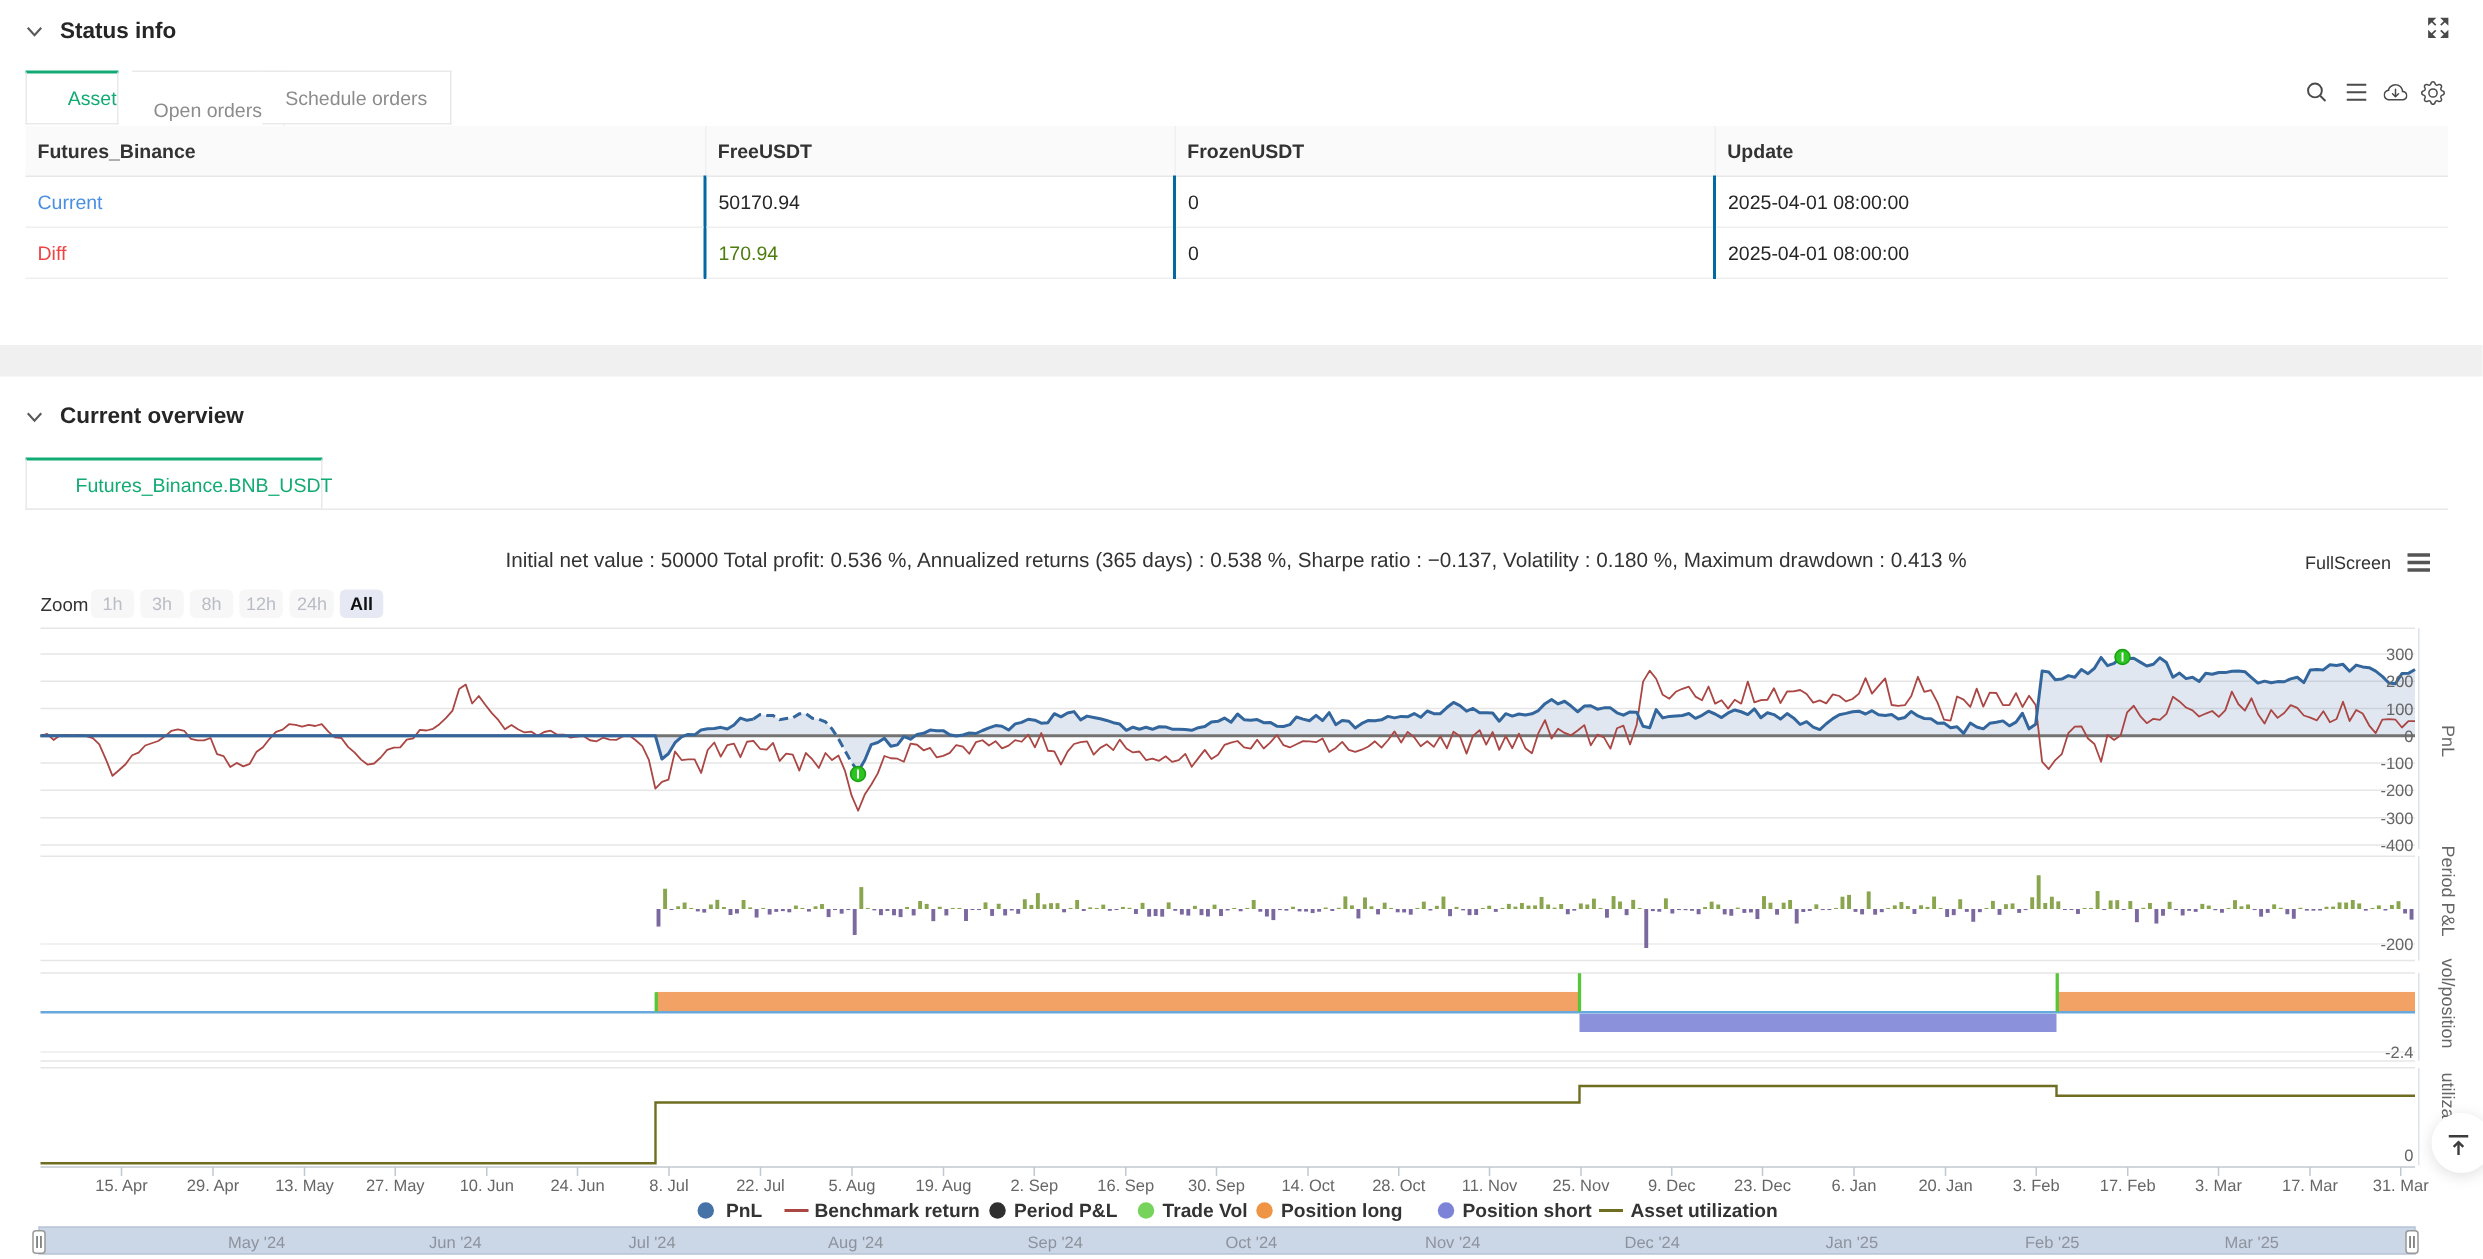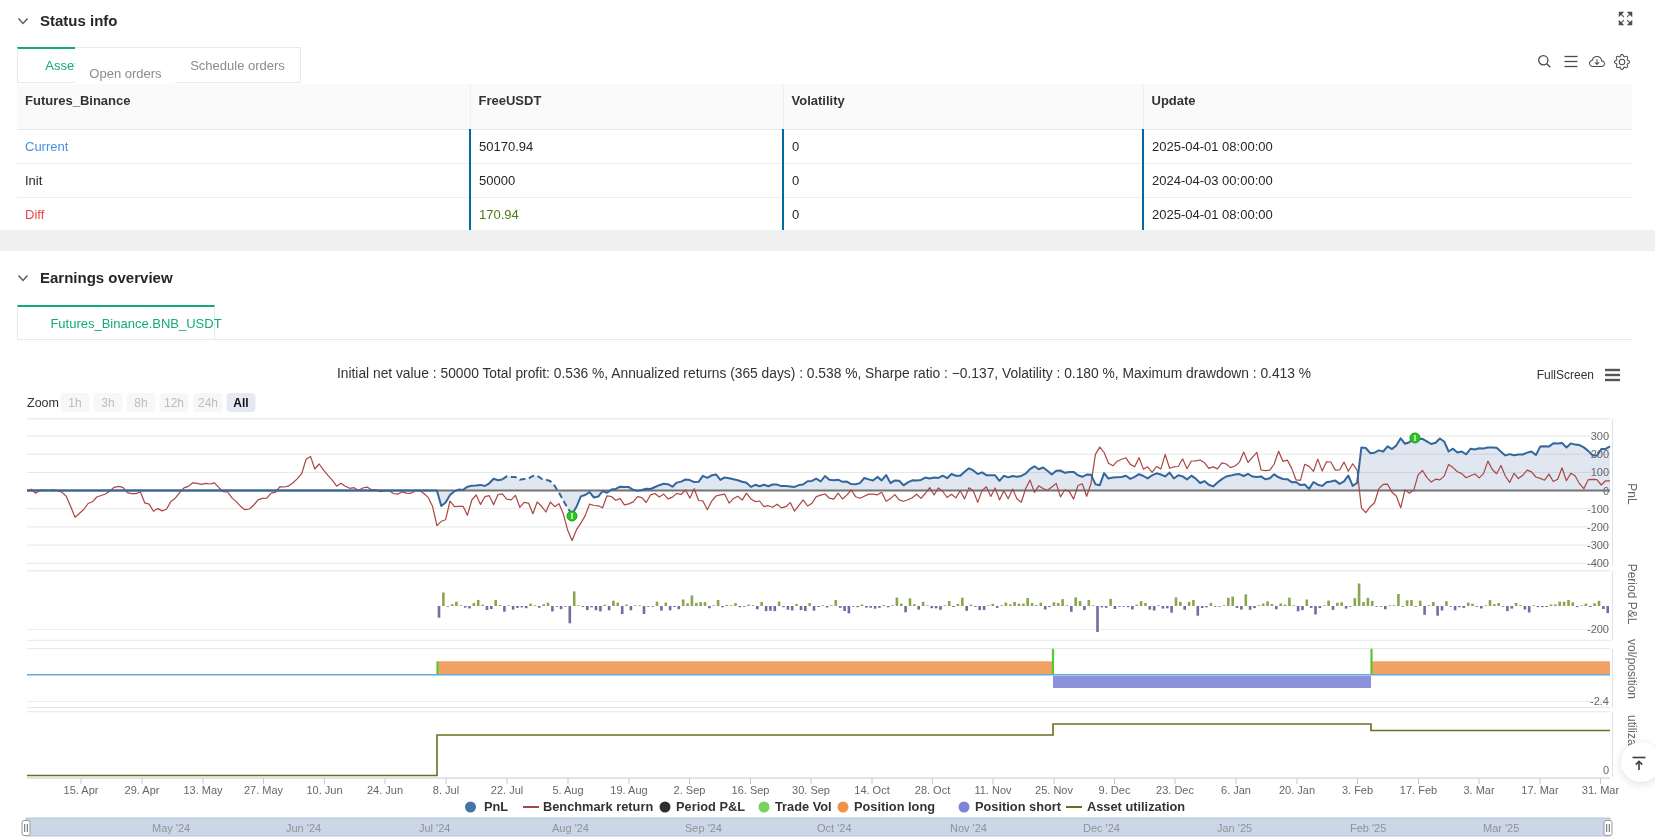--- a/index.html
+++ b/index.html
@@ -4,21 +4,21 @@
 html,body{margin:0;padding:0;background:#fff;width:1655px;height:839px;overflow:hidden;
 font-family:"Liberation Sans",sans-serif;-webkit-font-smoothing:antialiased;}
 .abs{position:absolute;}
 .sect{font-size:15px;font-weight:700;color:#262626;}
 .tab{position:absolute;box-sizing:border-box;border:1px solid #e9e9e9;font-size:13px;
 display:flex;align-items:center;justify-content:center;background:#fff;}
 .tabon{border-top:2px solid #12ab74;color:#12ab74;}
 .taboff{color:#8c8c8c;border-left:none;}
 table.t{position:absolute;left:17px;top:84px;width:1615px;border-collapse:collapse;font-size:13px;color:#262626;table-layout:fixed;}
 table.t th{background:#fafafa;text-align:left;font-weight:700;color:#333;height:33px;
-border-bottom:1px solid #e8e8e8;border-right:1px solid #f0f0f0;padding:0 0 12px 8px;}
+border-bottom:1px solid #e8e8e8;border-right:1px solid #f0f0f0;padding:0 0 0 8px;}
 table.t td{height:33px;border-bottom:1px solid #efefef;border-right:2px solid #0369a1;padding:0 0 0 8px;}
 .ax{font-size:11px;fill:#666666;}
 .nav{font-size:11px;fill:#8d939e;}
 .ttl{font-size:12px;fill:#666666;}
 .lg{font-size:12.8px;font-weight:700;fill:#333333;}
 </style></head>
 <body>
 
 <svg class="abs" style="left:16px;top:14px" width="14" height="14" viewBox="0 0 14 14">
  <polyline points="2.5,4.5 7,9.5 11.5,4.5" fill="none" stroke="#595959" stroke-width="1.4"></polyline>
@@ -29,21 +29,21 @@
     <line x1="12.8" y1="2.2" x2="9.2" y2="5.8"></line>
  <line x1="2.2" y1="12.8" x2="5.8" y2="9.2"></line>
     <line x1="12.8" y1="12.8" x2="9.2" y2="9.2"></line>
  <path d="M1.3 1.3h3.6l-3.6 3.6z"></path>
     <path d="M13.7 1.3h-3.6l3.6 3.6z"></path>
  <path d="M1.3 13.7h3.6l-3.6-3.6z"></path>
     <path d="M13.7 13.7h-3.6l3.6-3.6z"></path>
   </svg>
 
 <div class="tab tabon" style="left:17px;top:47px;width:62px;height:36px;padding-left:27px;">Asset</div>
-<div class="tab taboff" style="left:75px;top:47px;width:102px;height:52px;">Open orders</div>
+<div class="tab taboff" style="left:88px;top:47px;width:102px;height:52px;">Open orders</div>
 <div class="tab taboff" style="left:175px;top:47px;width:126px;height:36px;">Schedule orders</div>
 
 <svg class="abs" style="left:1537px;top:54px" width="15" height="15" viewBox="0 0 15 15" fill="none" stroke="#4a4a4a" stroke-width="1.3">
  <circle cx="6.3" cy="6.3" r="4.6"></circle>
     <line x1="9.8" y1="9.8" x2="13.3" y2="13.3"></line>
   </svg>
 <svg class="abs" style="left:1564px;top:55px" width="14" height="13" viewBox="0 0 14 13" stroke="#4a4a4a" stroke-width="1.3">
  <line x1="0.5" y1="1.5" x2="13.5" y2="1.5"></line>
     <line x1="0.5" y1="6.5" x2="13.5" y2="6.5"></line>
     <line x1="0.5" y1="11.5" x2="13.5" y2="11.5"></line>
@@ -61,50 +61,44 @@
 <colgroup>
       <col style="width:453px">
       <col style="width:313px">
       <col style="width:360px">
       <col>
     </colgroup>
 <tbody>
       <tr>
         <th>Futures_Binance</th>
         <th>FreeUSDT</th>
-        <th>Volatility</th>
+        <th>FrozenUSDT</th>
         <th style="border-right:none">Update</th>
       </tr>
 <tr>
         <td style="color:#4a90e2">Current</td>
         <td>50170.94</td>
         <td>0</td>
         <td style="border-right:none">2025-04-01 08:00:00</td>
       </tr>
 <tr>
-        <td>Init</td>
-        <td>50000</td>
-        <td>0</td>
-        <td style="border-right:none">2024-04-03 00:00:00</td>
-      </tr>
-<tr>
         <td style="color:#ef4444">Diff</td>
         <td style="color:#4d7c0f">170.94</td>
         <td>0</td>
         <td style="border-right:none">2025-04-01 08:00:00</td>
       </tr>
 </tbody>
   </table>
 
 <div class="abs" style="left:0;top:230px;width:1655px;height:21px;background:#f0f0f0;"></div>
 
 <svg class="abs" style="left:16px;top:271px" width="14" height="14" viewBox="0 0 14 14">
  <polyline points="2.5,4.5 7,9.5 11.5,4.5" fill="none" stroke="#595959" stroke-width="1.4"></polyline>
   </svg>
-<div class="abs sect" style="left:40px;top:269px;">Earnings overview</div>
+<div class="abs sect" style="left:40px;top:269px;">Current overview</div>
 <div class="tab tabon" style="left:17px;top:305px;width:198px;height:35px;padding-left:40px;">Futures_Binance.BNB_USDT</div>
 <div class="abs" style="left:17px;top:339px;width:1615px;height:1px;background:#e9e9e9;"></div>
 
 <svg class="abs" style="left:0;top:345px" width="1655" height="494" viewBox="0 345 1655 494">
 <text x="824" y="378" text-anchor="middle" style="font-size:13.8px;fill:#333">Initial net value : 50000 Total profit: 0.536 %, Annualized returns (365 days) : 0.538 %, Sharpe ratio : −0.137, Volatility : 0.180 %, Maximum drawdown : 0.413 %</text>
 <text x="1594" y="379" text-anchor="end" style="font-size:12px;fill:#333">FullScreen</text>
 <g stroke="#555" stroke-width="2.4">
       <line x1="1605" y1="370" x2="1620" y2="370"></line>
       <line x1="1605" y1="375" x2="1620" y2="375"></line>
       <line x1="1605" y1="380" x2="1620" y2="380"></line>

